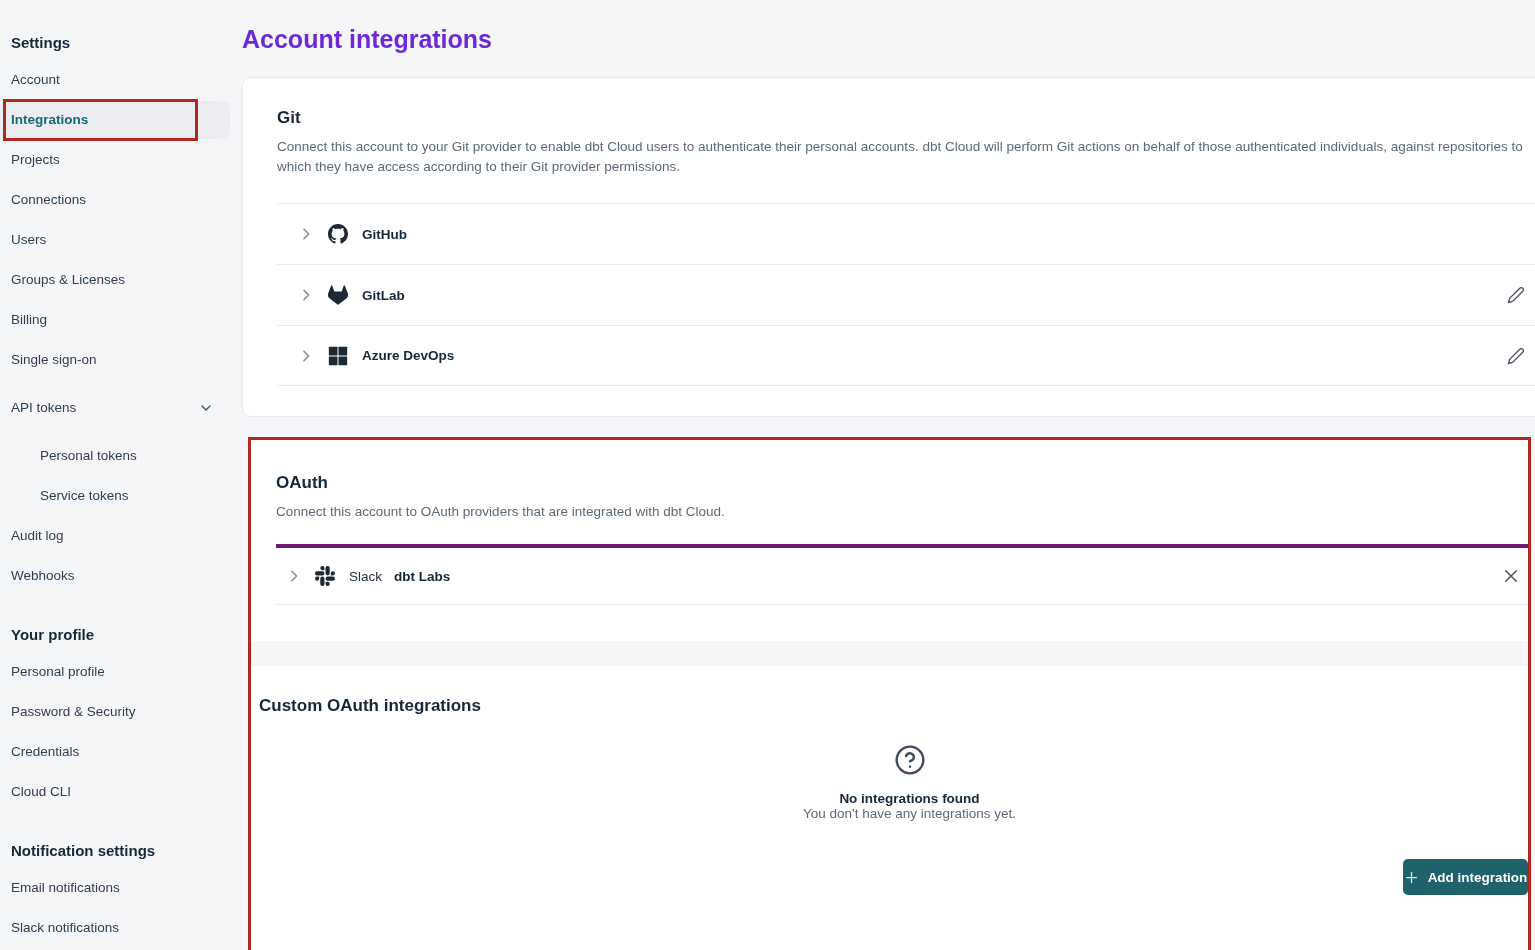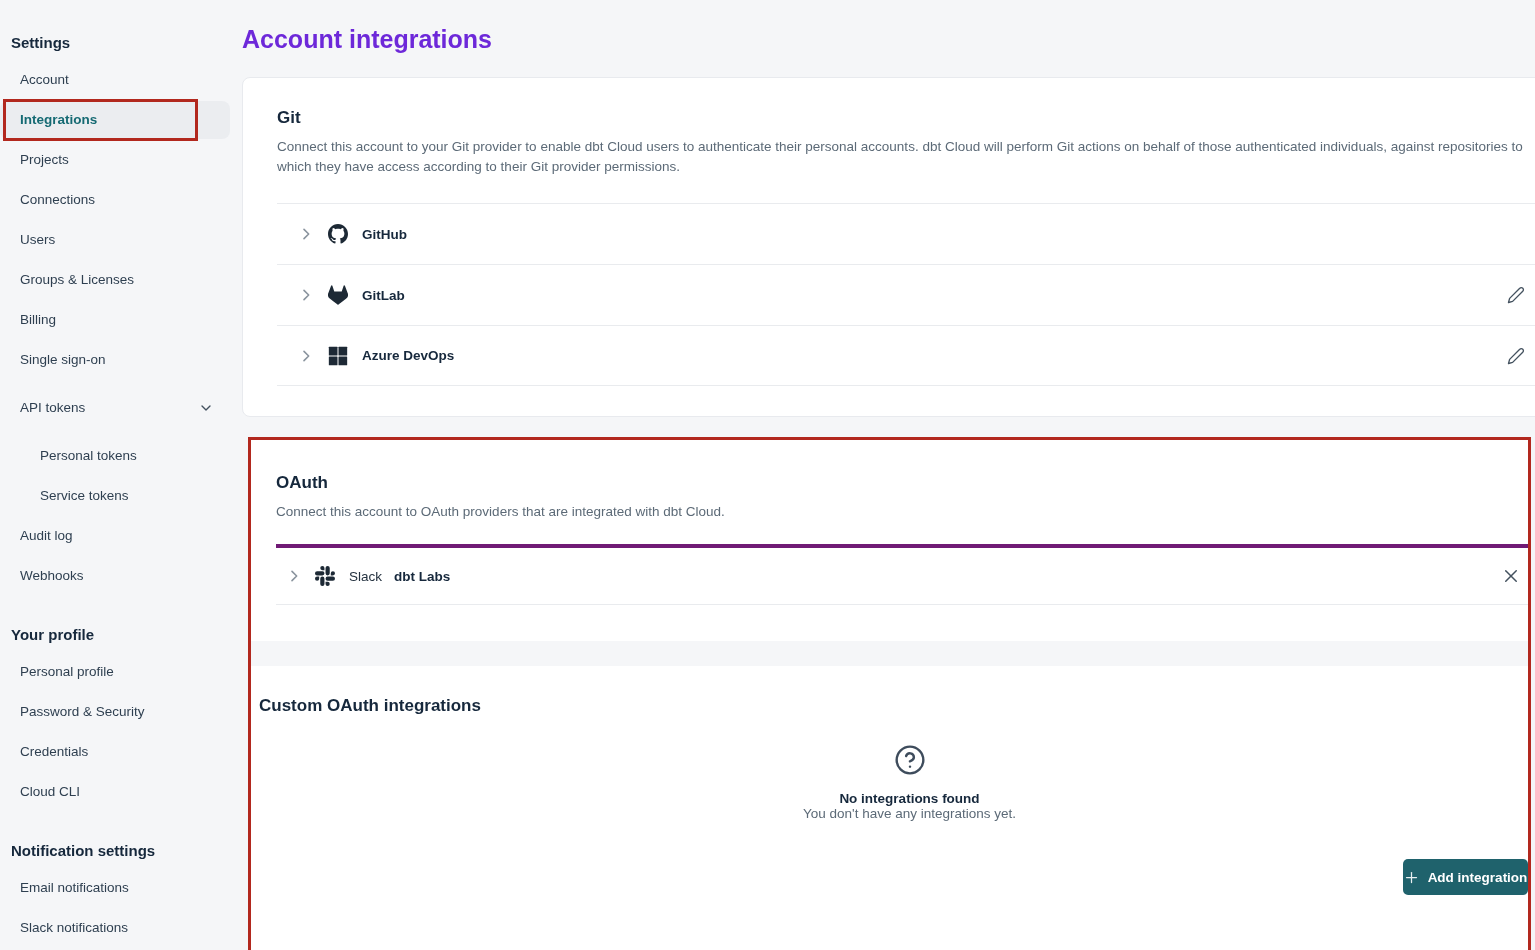--- a/index.html
+++ b/index.html
@@ -5,21 +5,21 @@
   * { box-sizing: border-box; }
   html,body { margin:0; padding:0; }
   body {
     width:1535px; height:950px; overflow:hidden; position:relative;
     background:#f5f6f8; color:#243647;
     font-family:"Liberation Sans", sans-serif; font-size:13.5px;
   }
   
   .sidebar { position:absolute; left:0; top:16px; width:230px; height:950px; padding-top:10px; }
   .side-heading { height:34px; line-height:34px; font-size:15px; font-weight:bold; color:#16283c; padding-left:11px; }
-  .side-item { height:40px; line-height:40px; font-size:13.5px; color:#2e3f50; padding-left:20px; cursor:pointer; position:relative; }
+  .side-item { height:40px; line-height:40px; font-size:13.5px; color:#2e3f50; padding-left:11px; cursor:pointer; position:relative; }
   .side-item.sub { padding-left:40px; }
   .mt8 { margin-top:8px; }
   .gap-heading { margin-top:22px; }
   .side-chevron { position:absolute; right:16px; top:12px; width:16px; height:16px; color:#42505e; }
   .active-pill { position:absolute; left:0; top:1px; width:230px; height:38px; background:#ebedf0; border-radius:8px; }
   .red-box { position:absolute; left:3px; top:-1px; width:195px; height:42px; border:3px solid #b2281e; }
   .active-label { position:relative; color:#156a73; font-weight:bold; }
   
   .page-title { position:absolute; left:242px; top:8px; font-size:25px; font-weight:bold; color:#6d28d9; }
   .card { background:#fff; border:1px solid #e8eaee; border-radius:8px; }

